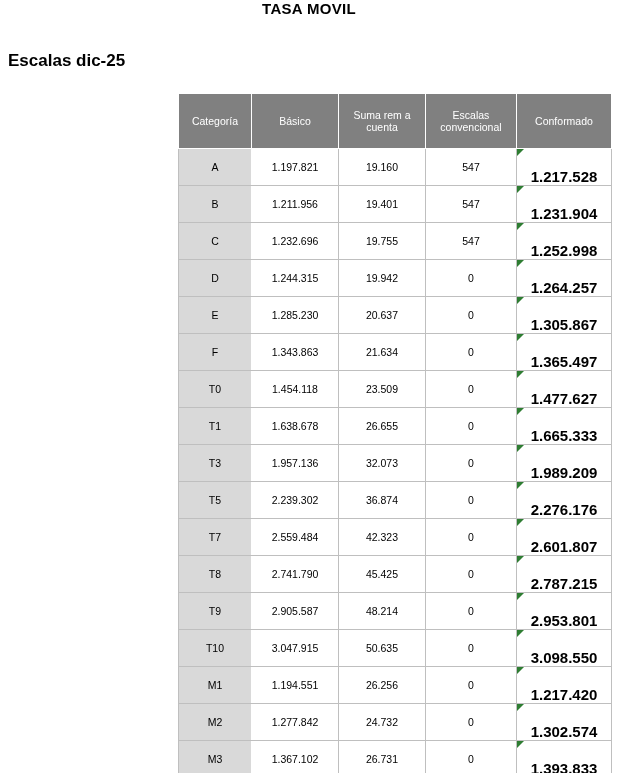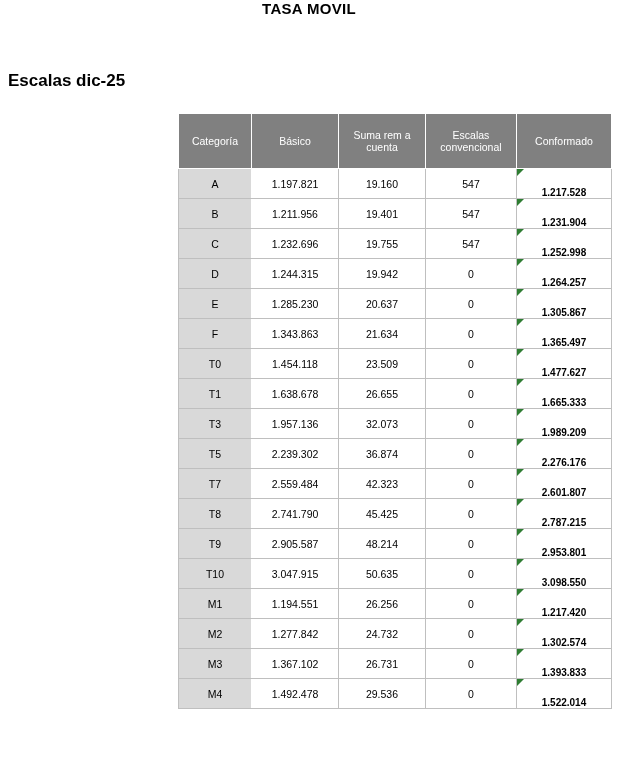--- a/index.html
+++ b/index.html
@@ -21,21 +21,21 @@
   }
   .doc-title {
     text-align: center;
     font-size: 15px;
     font-weight: bold;
     letter-spacing: 0.3px;
   }
   .section-title {
     font-size: 17px;
     font-weight: bold;
-    margin-top: 54px;
+    margin-top: 34px;
     margin-left: 8px;
   }
   .table-wrap {
     margin-top: 22px;
     margin-left: 178px;
     width: 408px;
   }
   table.rates {
     border-collapse: collapse;
     width: 408px;
@@ -72,24 +72,24 @@
     background: #d9d9d9;
     color: #000000;
     border-left: 1px solid #bfbfbf;
     border-right: 1px solid #ffffff;
   }
   table.rates td.num {
     color: #000000;
   }
   table.rates td.conf {
     font-weight: bold;
-    font-size: 10px;
+    font-size: 15px;
     position: relative;
     border-left: 1px solid #bfbfbf;
-    padding-top: 6px;
+    padding-top: 13px;
     vertical-align: bottom;
   }
   table.rates td.conf::before {
     content: "";
     position: absolute;
     top: 0;
     left: 0;
     width: 0;
     height: 0;
     border-top: 7px solid #2e7d32;

